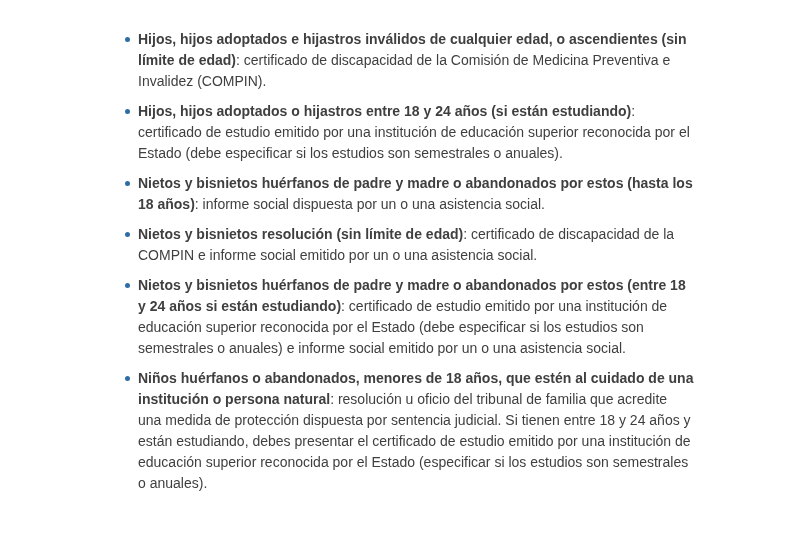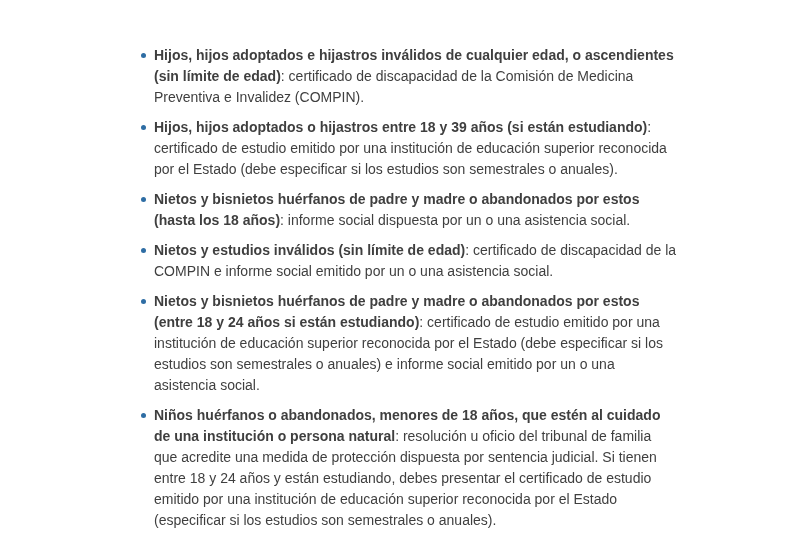--- a/index.html
+++ b/index.html
@@ -16,21 +16,21 @@
     font-family:"Liberation Sans", sans-serif;
     overflow:hidden;
   }
   .content{
     padding-top:29px;
     margin-left:138px;
     width:556px;
   }
   ul.requirements{
     list-style:none;
-    margin:16px;
+    margin:0;
     padding:0;
   }
   ul.requirements li{
     position:relative;
     margin:0 0 9px 0;
     font-size:14px;
     line-height:21px;
     color:var(--text-color);
     text-align:left;
   }
@@ -47,19 +47,19 @@
   .lead{
     font-weight:700;
   }
 </style>
 </head>
 <body>
 
 <main class="content">
   <ul class="requirements">
     <li><span class="lead">Hijos, hijos adoptados e hijastros inválidos de cualquier edad, o ascendientes (sin límite de edad)</span><span>: certificado de discapacidad de la Comisión de Medicina Preventiva e Invalidez (COMPIN).</span></li>
-    <li><span class="lead">Hijos, hijos adoptados o hijastros entre 18 y 39 años (si están estudiando)</span><span>: certificado de estudio emitido por una institución de educación superior reconocida por el Estado (debe especificar si los estudios son semestrales o anuales).</span></li>
+    <li><span class="lead">Hijos, hijos adoptados o hijastros entre 18 y 24 años (si están estudiando)</span><span>: certificado de estudio emitido por una institución de educación superior reconocida por el Estado (debe especificar si los estudios son semestrales o anuales).</span></li>
     <li><span class="lead">Nietos y bisnietos huérfanos de padre y madre o abandonados por estos (hasta los 18 años)</span><span>: informe social dispuesta por un o una asistencia social.</span></li>
-    <li><span class="lead">Nietos y estudios inválidos (sin límite de edad)</span><span>: certificado de discapacidad de la COMPIN e informe social emitido por un o una asistencia social.</span></li>
+    <li><span class="lead">Nietos y bisnietos resolución (sin límite de edad)</span><span>: certificado de discapacidad de la COMPIN e informe social emitido por un o una asistencia social.</span></li>
     <li><span class="lead">Nietos y bisnietos huérfanos de padre y madre o abandonados por estos (entre 18 y 24 años si están estudiando)</span><span>: certificado de estudio emitido por una institución de educación superior reconocida por el Estado (debe especificar si los estudios son semestrales o anuales) e informe social emitido por un o una asistencia social.</span></li>
     <li><span class="lead">Niños huérfanos o abandonados, menores de 18 años, que estén al cuidado de una institución o persona natural</span><span>: resolución u oficio del tribunal de familia que acredite una medida de protección dispuesta por sentencia judicial. Si tienen entre 18 y 24 años y están estudiando, debes presentar el certificado de estudio emitido por una institución de educación superior reconocida por el Estado (especificar si los estudios son semestrales o anuales).</span></li>
   </ul>
 </main>
 
 </body></html>

